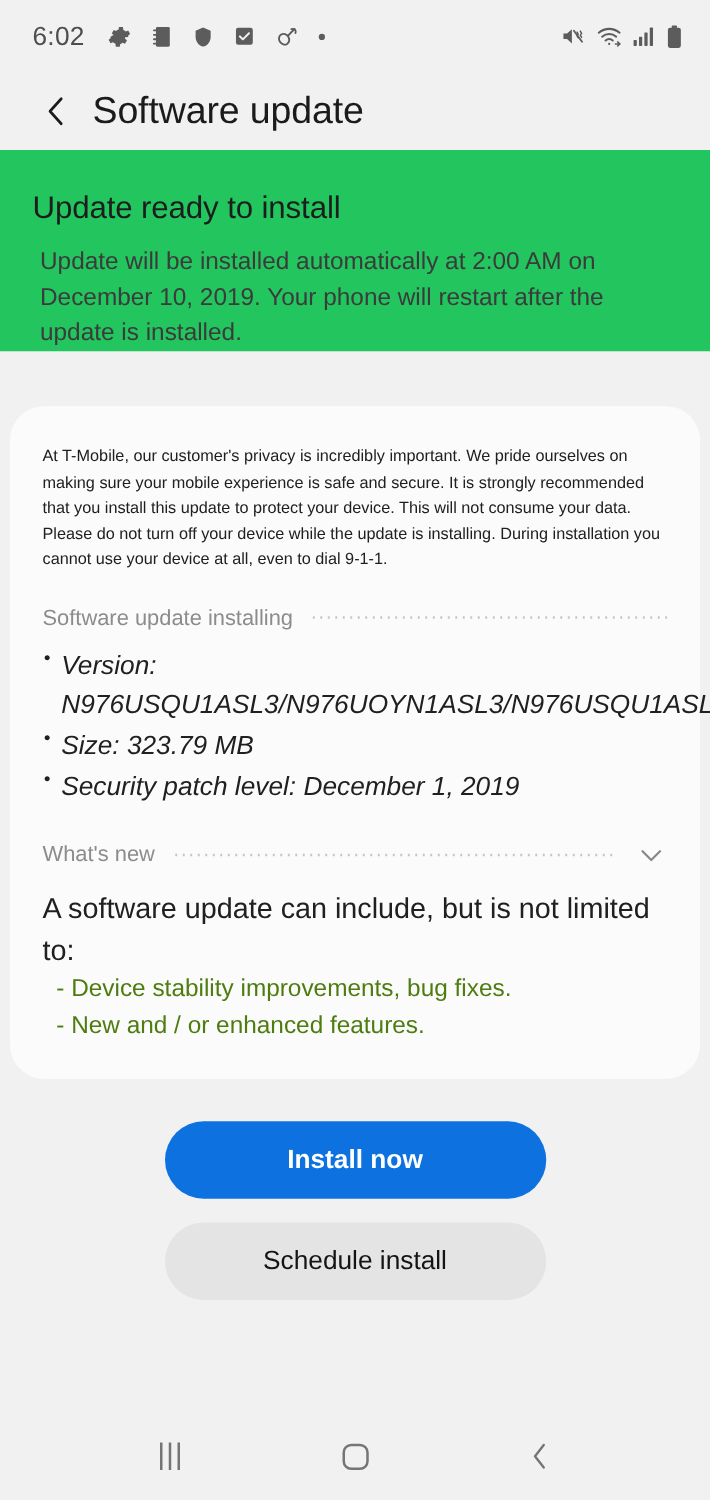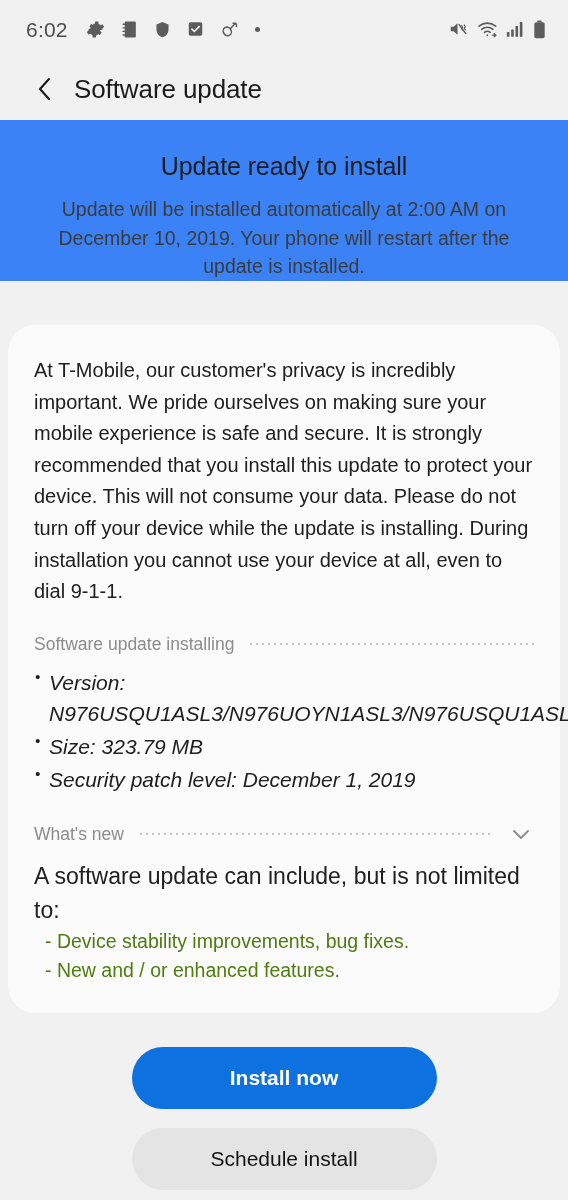--- a/index.html
+++ b/index.html
@@ -71,30 +71,30 @@
     background: #f1f1f1;
   }
   .back-btn {
     width: 42px; height: 42px;
     display: flex; align-items: center; justify-content: center;
     color: #1b1b1b;
     cursor: pointer;
     margin-right: 8px;
   }
   .page-title {
-    font-size: 26px;
+    font-size: 30px;
     color: #1b1b1b;
     letter-spacing: -0.1px;
   }
 
   
   .hero {
     padding: 32px 26px 0;
-    text-align: center;
-    background: #3b82f6;
+    text-align: left;
+    background: #22c55e;
   }
   .hero-title {
     font-size: 25px;
     color: #1d1d1d;
     margin-bottom: 14px;
     letter-spacing: -0.1px;
   }
   .hero-sub {
     font-size: 19.5px;
     line-height: 1.47;
@@ -105,21 +105,21 @@
   
   .card {
     margin: 44px 8px 0;
     background: #fbfbfb;
     border-radius: 27px;
     padding: 30px 26px 28px;
     flex: 0 0 auto;
   }
 
   .card-para {
-    font-size: 20px;
+    font-size: 13px;
     line-height: 1.58;
     color: #202020;
   }
 
   .section-row {
     display: flex;
     align-items: center;
     gap: 14px;
     margin-top: 26px;
   }

